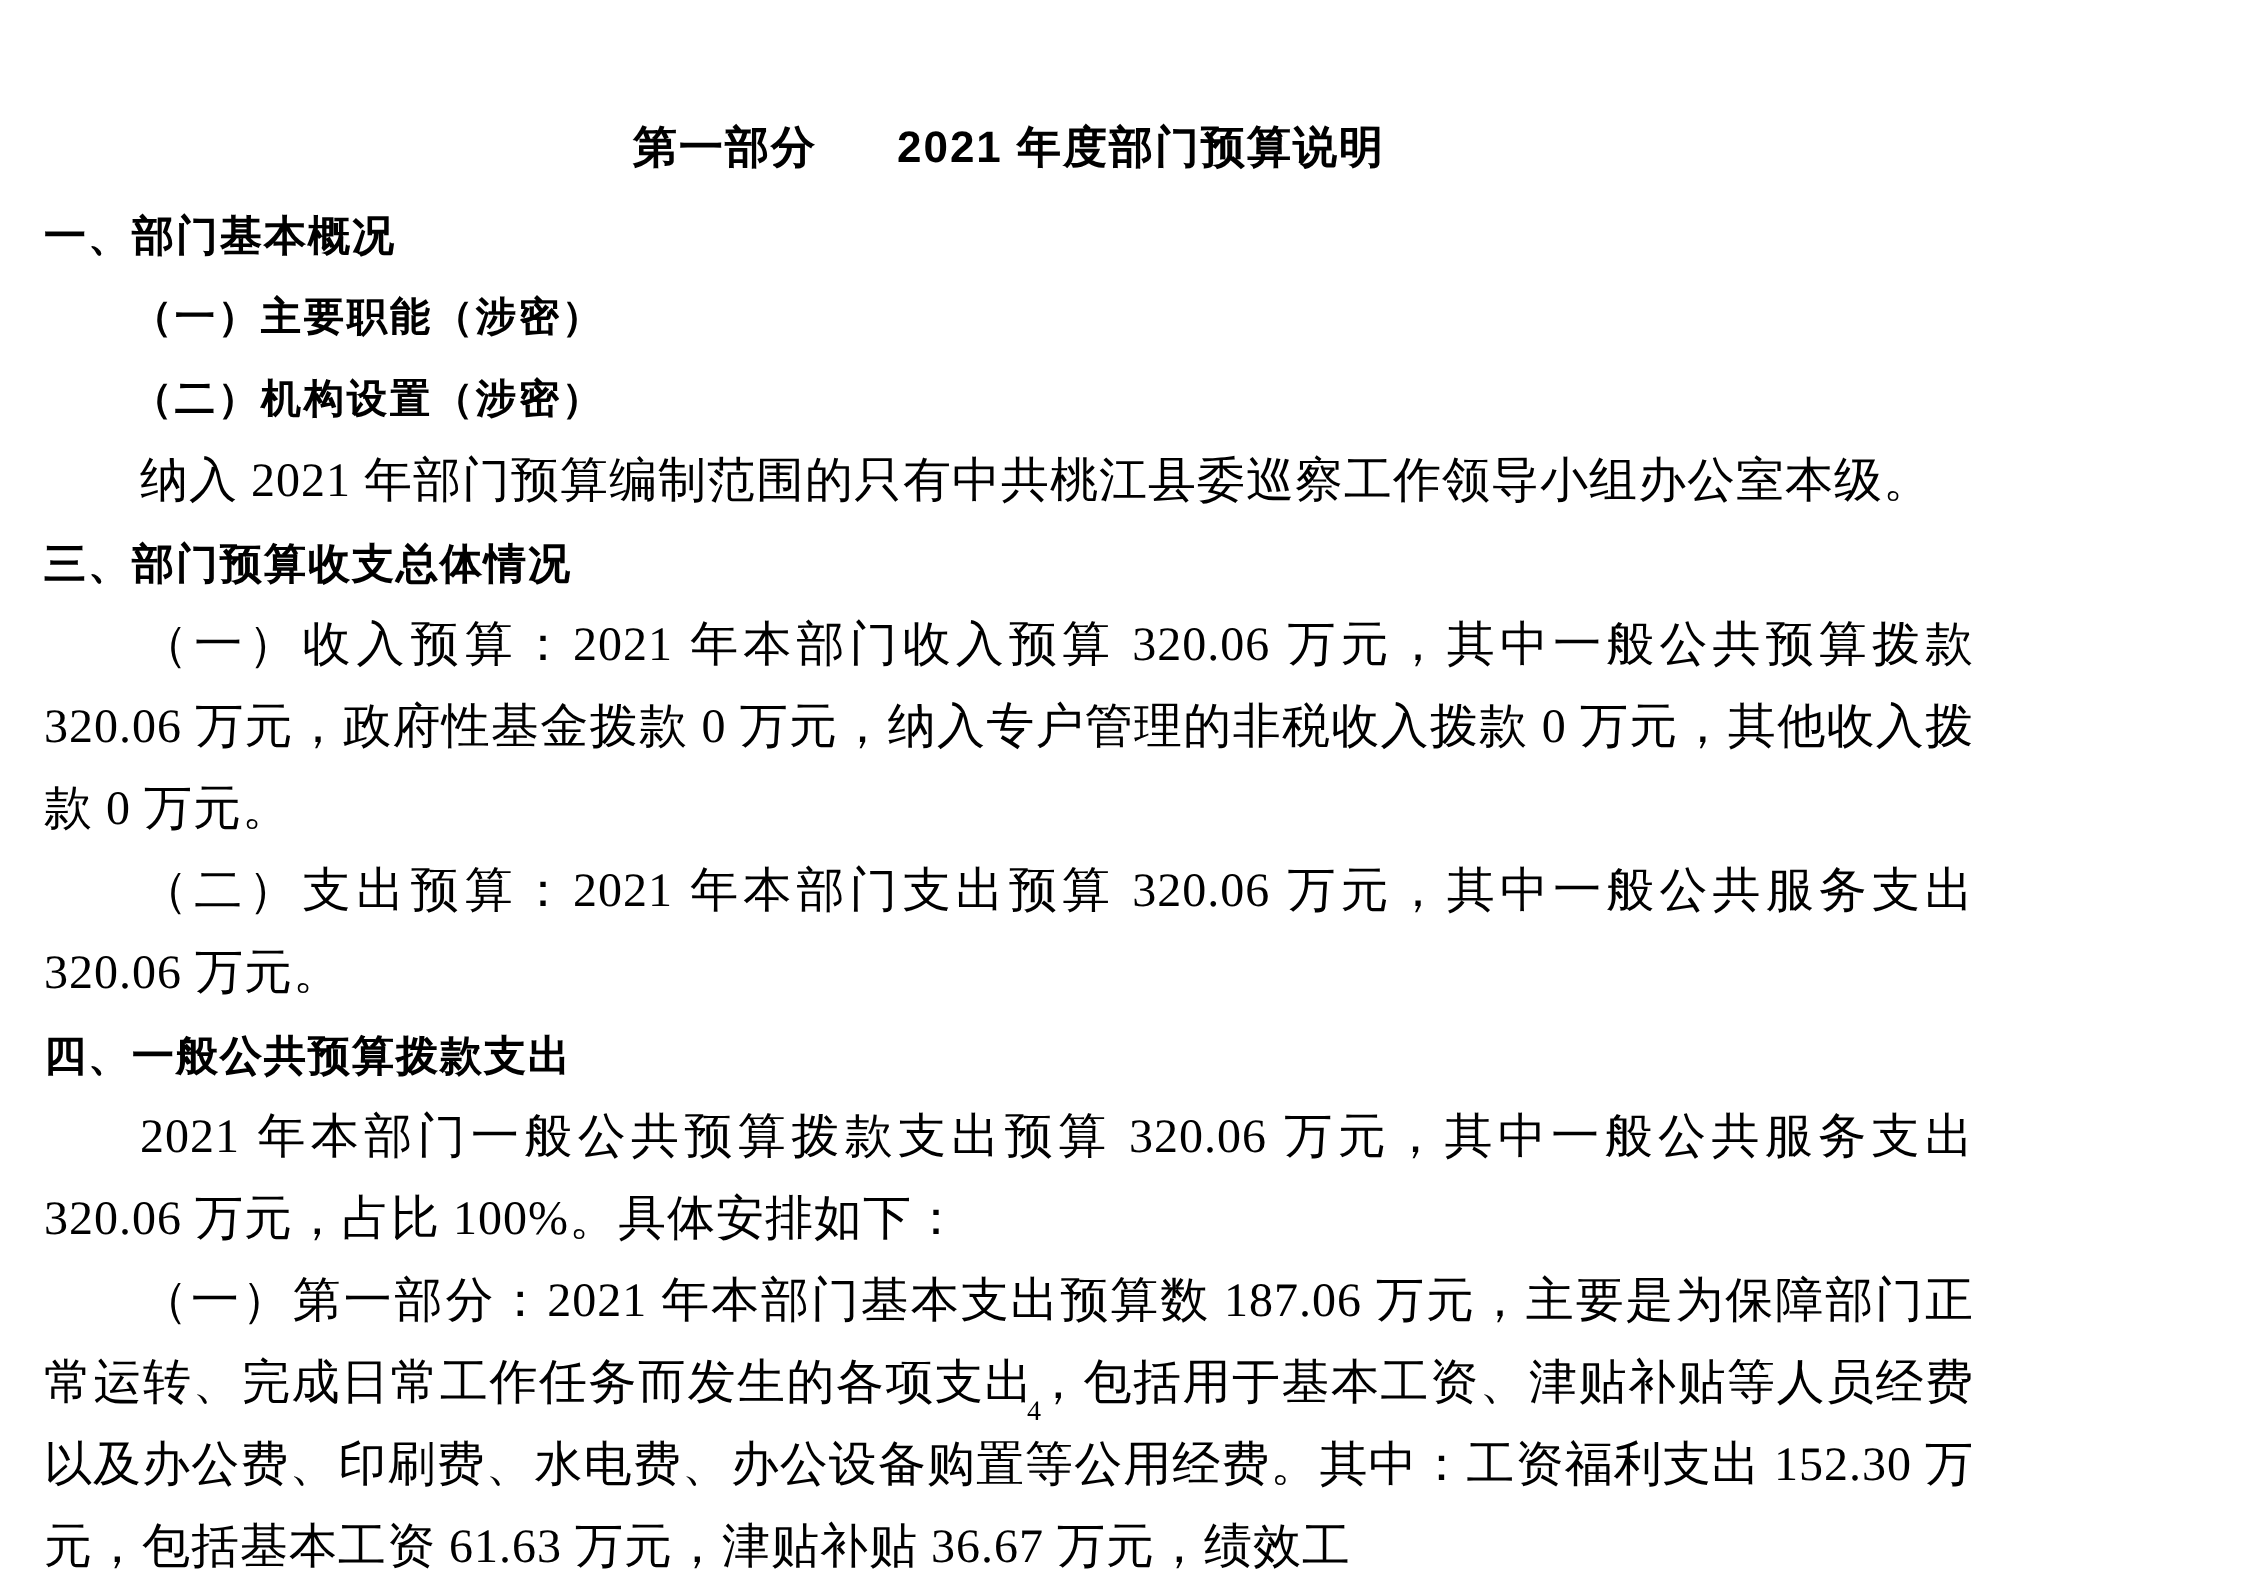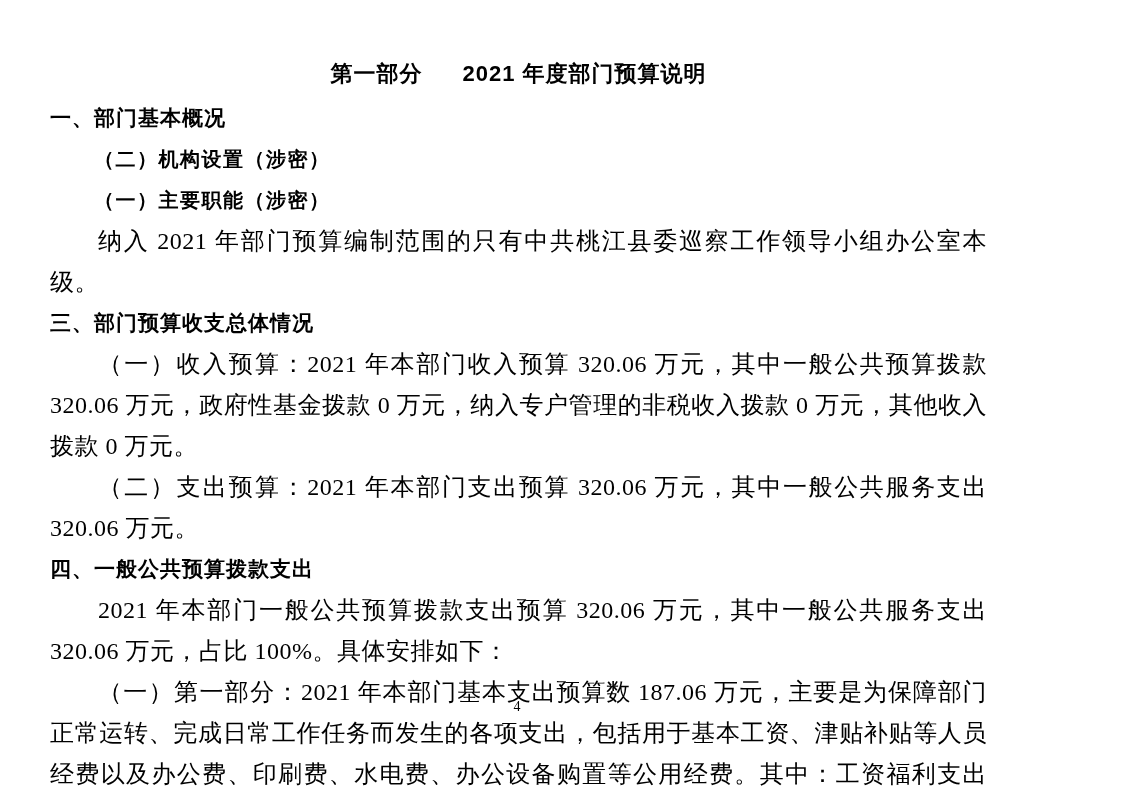--- a/index.html
+++ b/index.html
@@ -10,34 +10,34 @@
     position: relative;
     font-family: "Liberation Serif", "DejaVu Serif", serif;
     color: #000000;
     overflow: hidden;
   }
   .page {
     position: relative;
     width: 1034px;
     height: 793px;
     background: #ffffff;
-    padding: 58px 47px 0 50px;
+    padding: 58px 47px 0 22px;
   }
   .title {
     text-align: center;
     font-family: "Liberation Sans", "DejaVu Sans", sans-serif;
     font-weight: bold;
     font-size: 22px;
     line-height: 32px;
     margin-bottom: 8px;
     letter-spacing: 1px;
   }
   .title .part2 { margin-left: 40px; }
   .h-num {
-    font-family: Liberation Serif, serif;
+    font-family: Liberation Sans, sans-serif;
     font-weight: bold;
     font-size: 21px;
     line-height: 41px;
     letter-spacing: 1px;
   }
   .sub-h {
     font-weight: bold;
     font-size: 20px;
     line-height: 41px;
     text-indent: 2.2em;
@@ -65,23 +65,23 @@
 <body>
 
 <div class="page">
 
   <div class="title">
     <span class="part1">第一部分</span><span class="part2">2021 年度部门预算说明</span>
   </div>
 
   <div class="h-num">一、部门基本概况</div>
 
+  <div class="sub-h">（一）主要职能（涉密）</div>
+
   <div class="sub-h">（二）机构设置（涉密）</div>
-
-  <div class="sub-h">（一）主要职能（涉密）</div>
 
 
   <div class="body-p">纳入 2021 年部门预算编制范围的只有中共桃江县委巡察工作领导小组办公室本级。</div>
 
   <div class="h-num">三、部门预算收支总体情况</div>
 
   <div class="body-p"><span class="lead">（一）收入预算：</span><span>2021 年本部门收入预算 320.06 万元，其中一般公共预算拨款 320.06 万元，政府性基金拨款 0 万元，纳入专户管理的非税收入拨款 0 万元，其他收入拨款 0 万元。</span></div>
 
   <div class="body-p"><span class="lead">（二）支出预算：</span><span>2021 年本部门支出预算 320.06 万元，其中一般公共服务支出 320.06 万元。</span></div>
 

